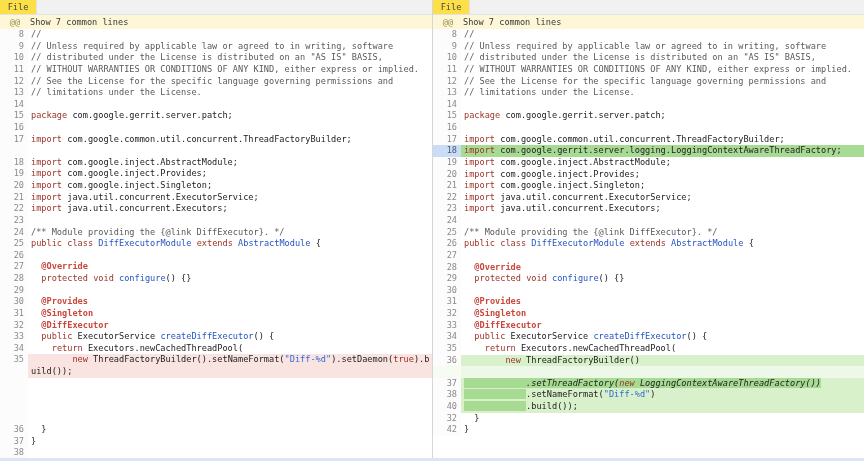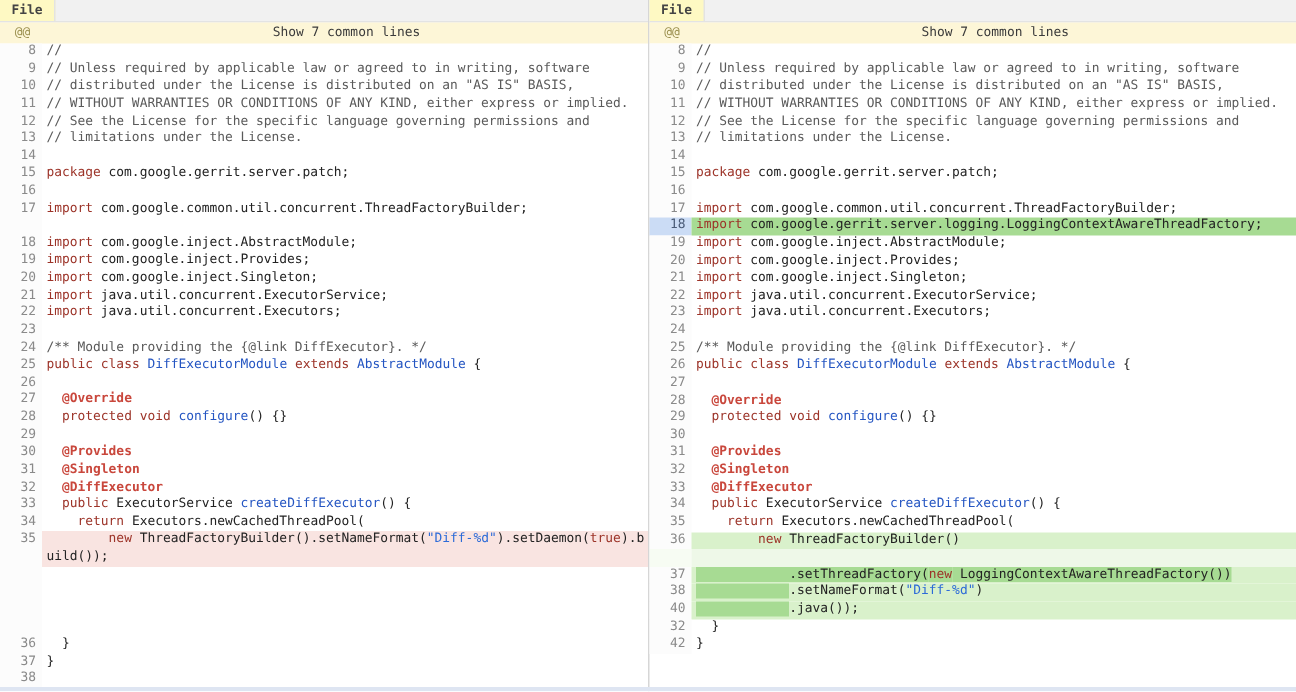--- a/index.html
+++ b/index.html
@@ -2,44 +2,44 @@
 <html><head>
 <meta charset="utf-8">
 <style>
   html,body{margin:0;padding:0;background:#fff;}
   .app{position:relative;width:864px;height:461px;display:flex;background:#fff;
        font-family:"DejaVu Sans Mono",monospace;overflow:hidden;}
   .panel{width:432px;box-sizing:border-box;flex:none;}
   .panel.right{border-left:1px solid #d6d6d6;}
   .panel-header{height:14px;background:#f1f1f1;border-bottom:1px solid #e3e3e3;
        display:flex;align-items:center;font-size:8.6px;color:#444;}
-  .file-label{background:#fef9c3;height:100%;display:flex;align-items:center;justify-content:center;
-       width:36px;border-right:1px solid #e3e3e3;font-weight:bold;}
+  .file-label{background:#fde047;height:100%;display:flex;align-items:center;justify-content:center;
+       width:36px;border-right:1px solid #e3e3e3;}
   .hunk{height:14px;background:#fdf6d7;display:flex;align-items:center;font-size:8.6px;}
   .hunk-marker{width:30px;flex:none;text-align:center;color:#9a8f4e;}
-  .hunk-label{flex:1;text-align:center;color:#3a3a3a;cursor:pointer;}
+  .hunk-label{flex:1;text-align:left;color:#3a3a3a;cursor:pointer;}
   .rows{font-size:8.6px;}
   .row{display:flex;min-height:11.62px;line-height:11.62px;}
   .gutter{width:28px;flex:none;text-align:right;padding-right:4px;color:#8a8a8a;
        box-sizing:border-box;background:#fcfcfc;}
   .code{flex:1;white-space:pre-wrap;overflow-wrap:anywhere;word-break:break-all;
        color:#222;padding-left:3px;}
   .row.rem  .code{background:#f9e4e1;}
   .row.add  .code{background:#d9f1cb;}
   .row.add2 .code{background:#a7db93;}
   .row.add2 .gutter{background:#cbdcf5;color:#4a5b77;}
   .row.pale .code{background:#eef8e8;}
   .row.pale .gutter{background:#f7fcf3;}
   .k{color:#9c3328;}   
   .a{color:#c9473c;font-weight:bold;}   
   .t{color:#2455c2;}   
   .s{color:#2d6bd8;}   
   .c{color:#5a5a5a;}   
   .p{color:#222222;}   
-  .hd{background:#a7db93;} 
+  .hd{background:#a7db93;font-style:italic;} 
   .bottom-strip{position:absolute;left:0;bottom:0;width:864px;height:3px;background:#dee5f2;}
 </style>
 </head>
 <body>
 
 <div class="app">
 
   <div class="panel">
     <div class="panel-header">
       <span class="file-label">File</span>
@@ -328,21 +328,21 @@
         <div class="row add">
           <span class="gutter">37</span>
           <span class="code"><span class="p hd">            .setThreadFactory(</span><span class="k hd">new</span><span class="p hd"> LoggingContextAwareThreadFactory())</span></span>
         </div>
         <div class="row add">
           <span class="gutter">38</span>
           <span class="code"><span class="p hd">            </span><span class="p">.setNameFormat(</span><span class="s">"Diff-%d"</span><span class="p">)</span></span>
         </div>
         <div class="row add">
           <span class="gutter">40</span>
-          <span class="code"><span class="p hd">            </span><span class="p">.java());</span></span>
+          <span class="code"><span class="p hd">            </span><span class="p">.build());</span></span>
         </div>
         <div class="row ctx">
           <span class="gutter">32</span>
           <span class="code"><span class="p">  }</span></span>
         </div>
         <div class="row ctx">
           <span class="gutter">42</span>
           <span class="code"><span class="p">}</span></span>
         </div>
       </div>

